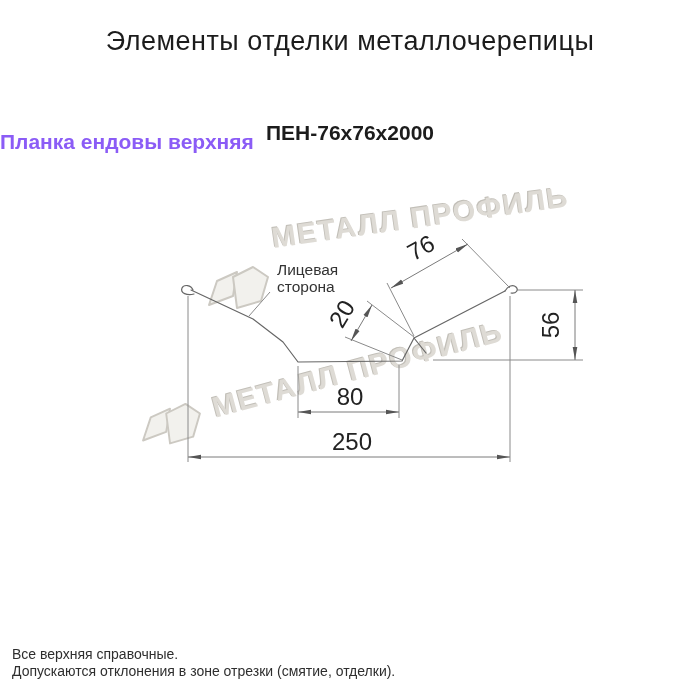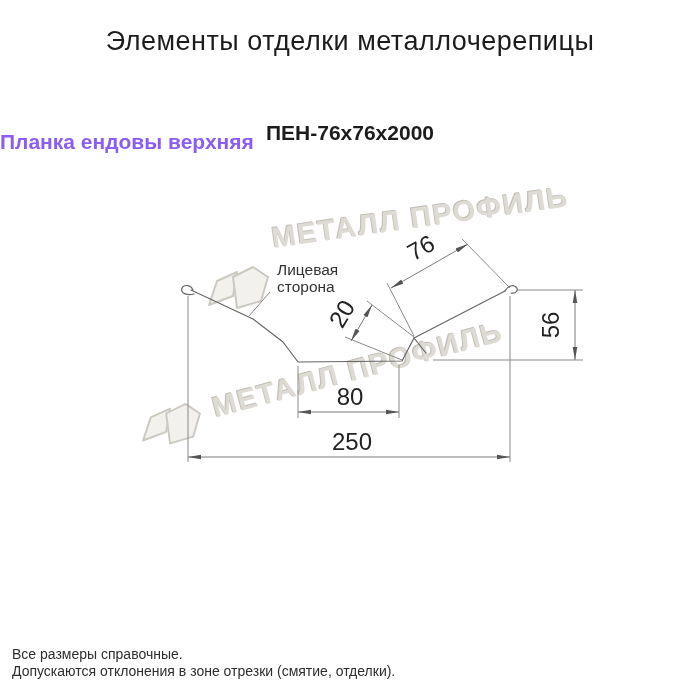--- a/index.html
+++ b/index.html
@@ -116,17 +116,17 @@
 
     <g>
       <path class="ext" d="M188,296 L188,462"></path>
       <path class="ext" d="M510,296 L510,462"></path>
       <path class="dim" d="M188,457 L510,457" marker-start="url(#ahr)" marker-end="url(#ah)"></path>
       <text class="dim-label" text-anchor="middle" x="352" y="450">250</text>
     </g>
   </svg>
 
   <div class="footer">
-    <div>Все размеры справочные.</div>
+    <div>Все верхняя справочные.</div>
     <div>Допускаются отклонения в зоне отрезки (смятие, отделки).</div>
   </div>
 
 </div>
 
 </body></html>

